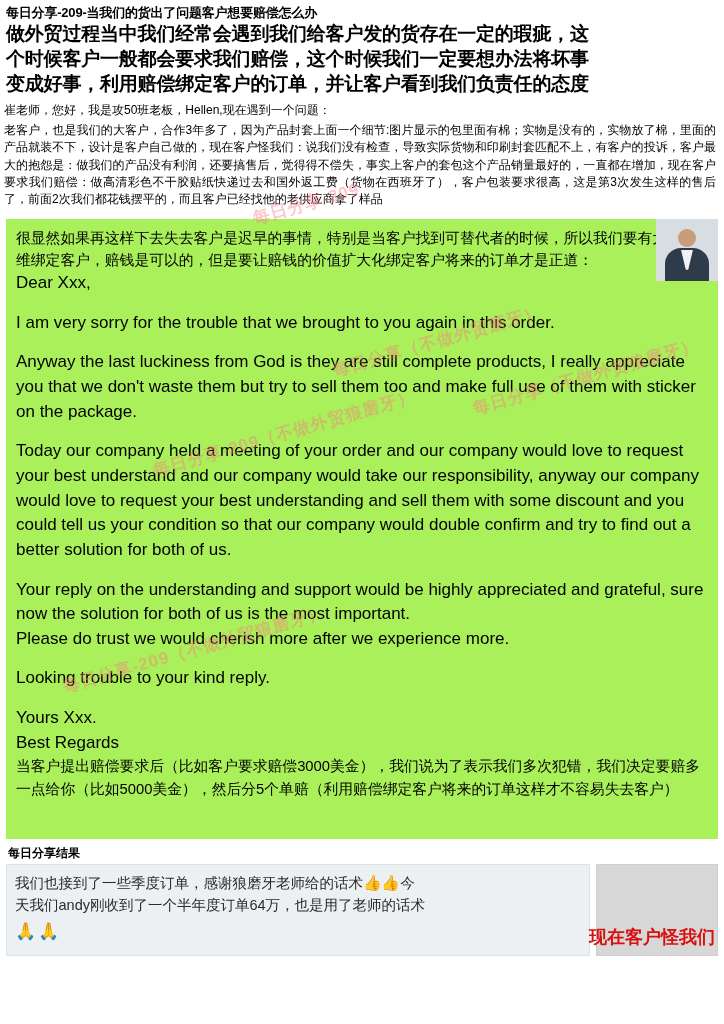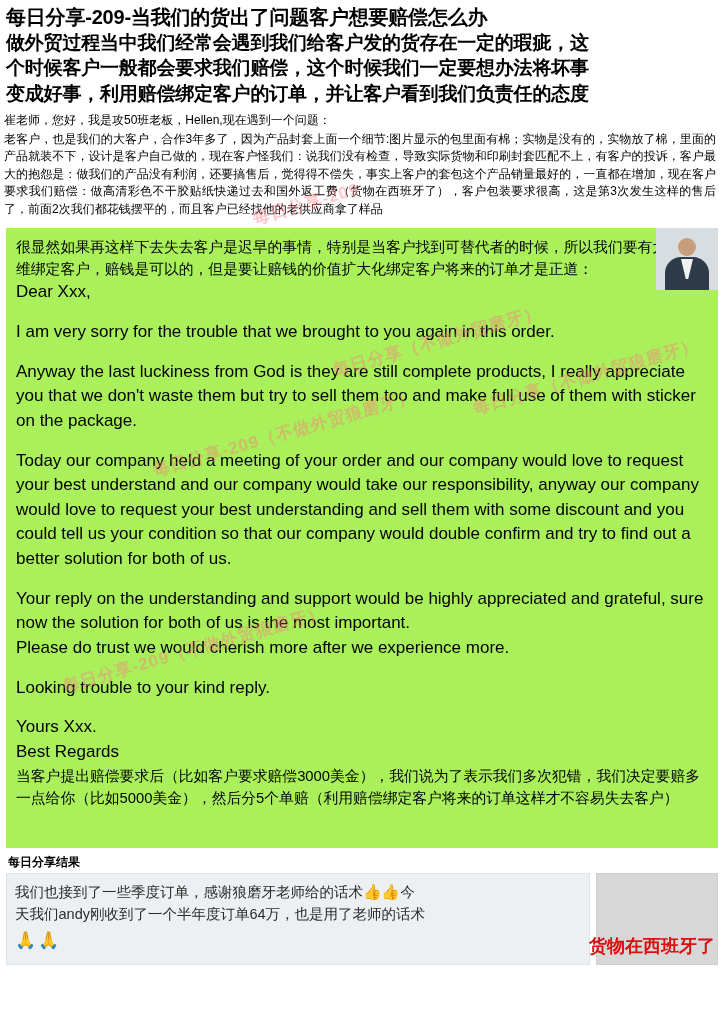--- a/index.html
+++ b/index.html
@@ -28,21 +28,21 @@
     font-weight: bold;
     line-height: 1.32;
     padding: 4px 6px 0 6px;
     letter-spacing: -0.2px;
   }
   .headline .line {
     display: block;
     white-space: nowrap;
   }
   .headline .line.first {
-    font-size: 20px;
+    font-size: 13px;
   }
 
   
   .intro {
     font-size: 12px;
     line-height: 1.45;
     padding: 6px 8px 4px 4px;
     text-align: justify;
     position: relative;
     z-index: 2;
@@ -237,21 +237,21 @@
   </div>
 
   <div class="footer-title">每日分享结果</div>
   <div class="footer-row">
     <div class="chat-card">
       <span>我们也接到了一些季度订单，感谢狼磨牙老师给的话术</span><span class="thumb">👍👍</span><span>今</span>
       <div>天我们andy刚收到了一个半年度订单64万，也是用了老师的话术</div>
       <div class="emoji-row">🙏🙏</div>
     </div>
     <div class="right-card">
-      <div class="red-caption">货物在西班牙了</div>
+      <div class="red-caption">现在客户怪我们</div>
     </div>
   </div>
 
   <div class="wm wm1">每日分享-209</div>
   <div class="wm wm2">每日分享（不做外贸磨牙）</div>
   <div class="wm wm3">每日分享-209（不做外贸狼磨牙）</div>
   <div class="wm wm4">每日分享（不做外贸狼磨牙）</div>
   <div class="wm wm5">每日分享-209（不做外贸狼磨牙）</div>
 
 </div>

